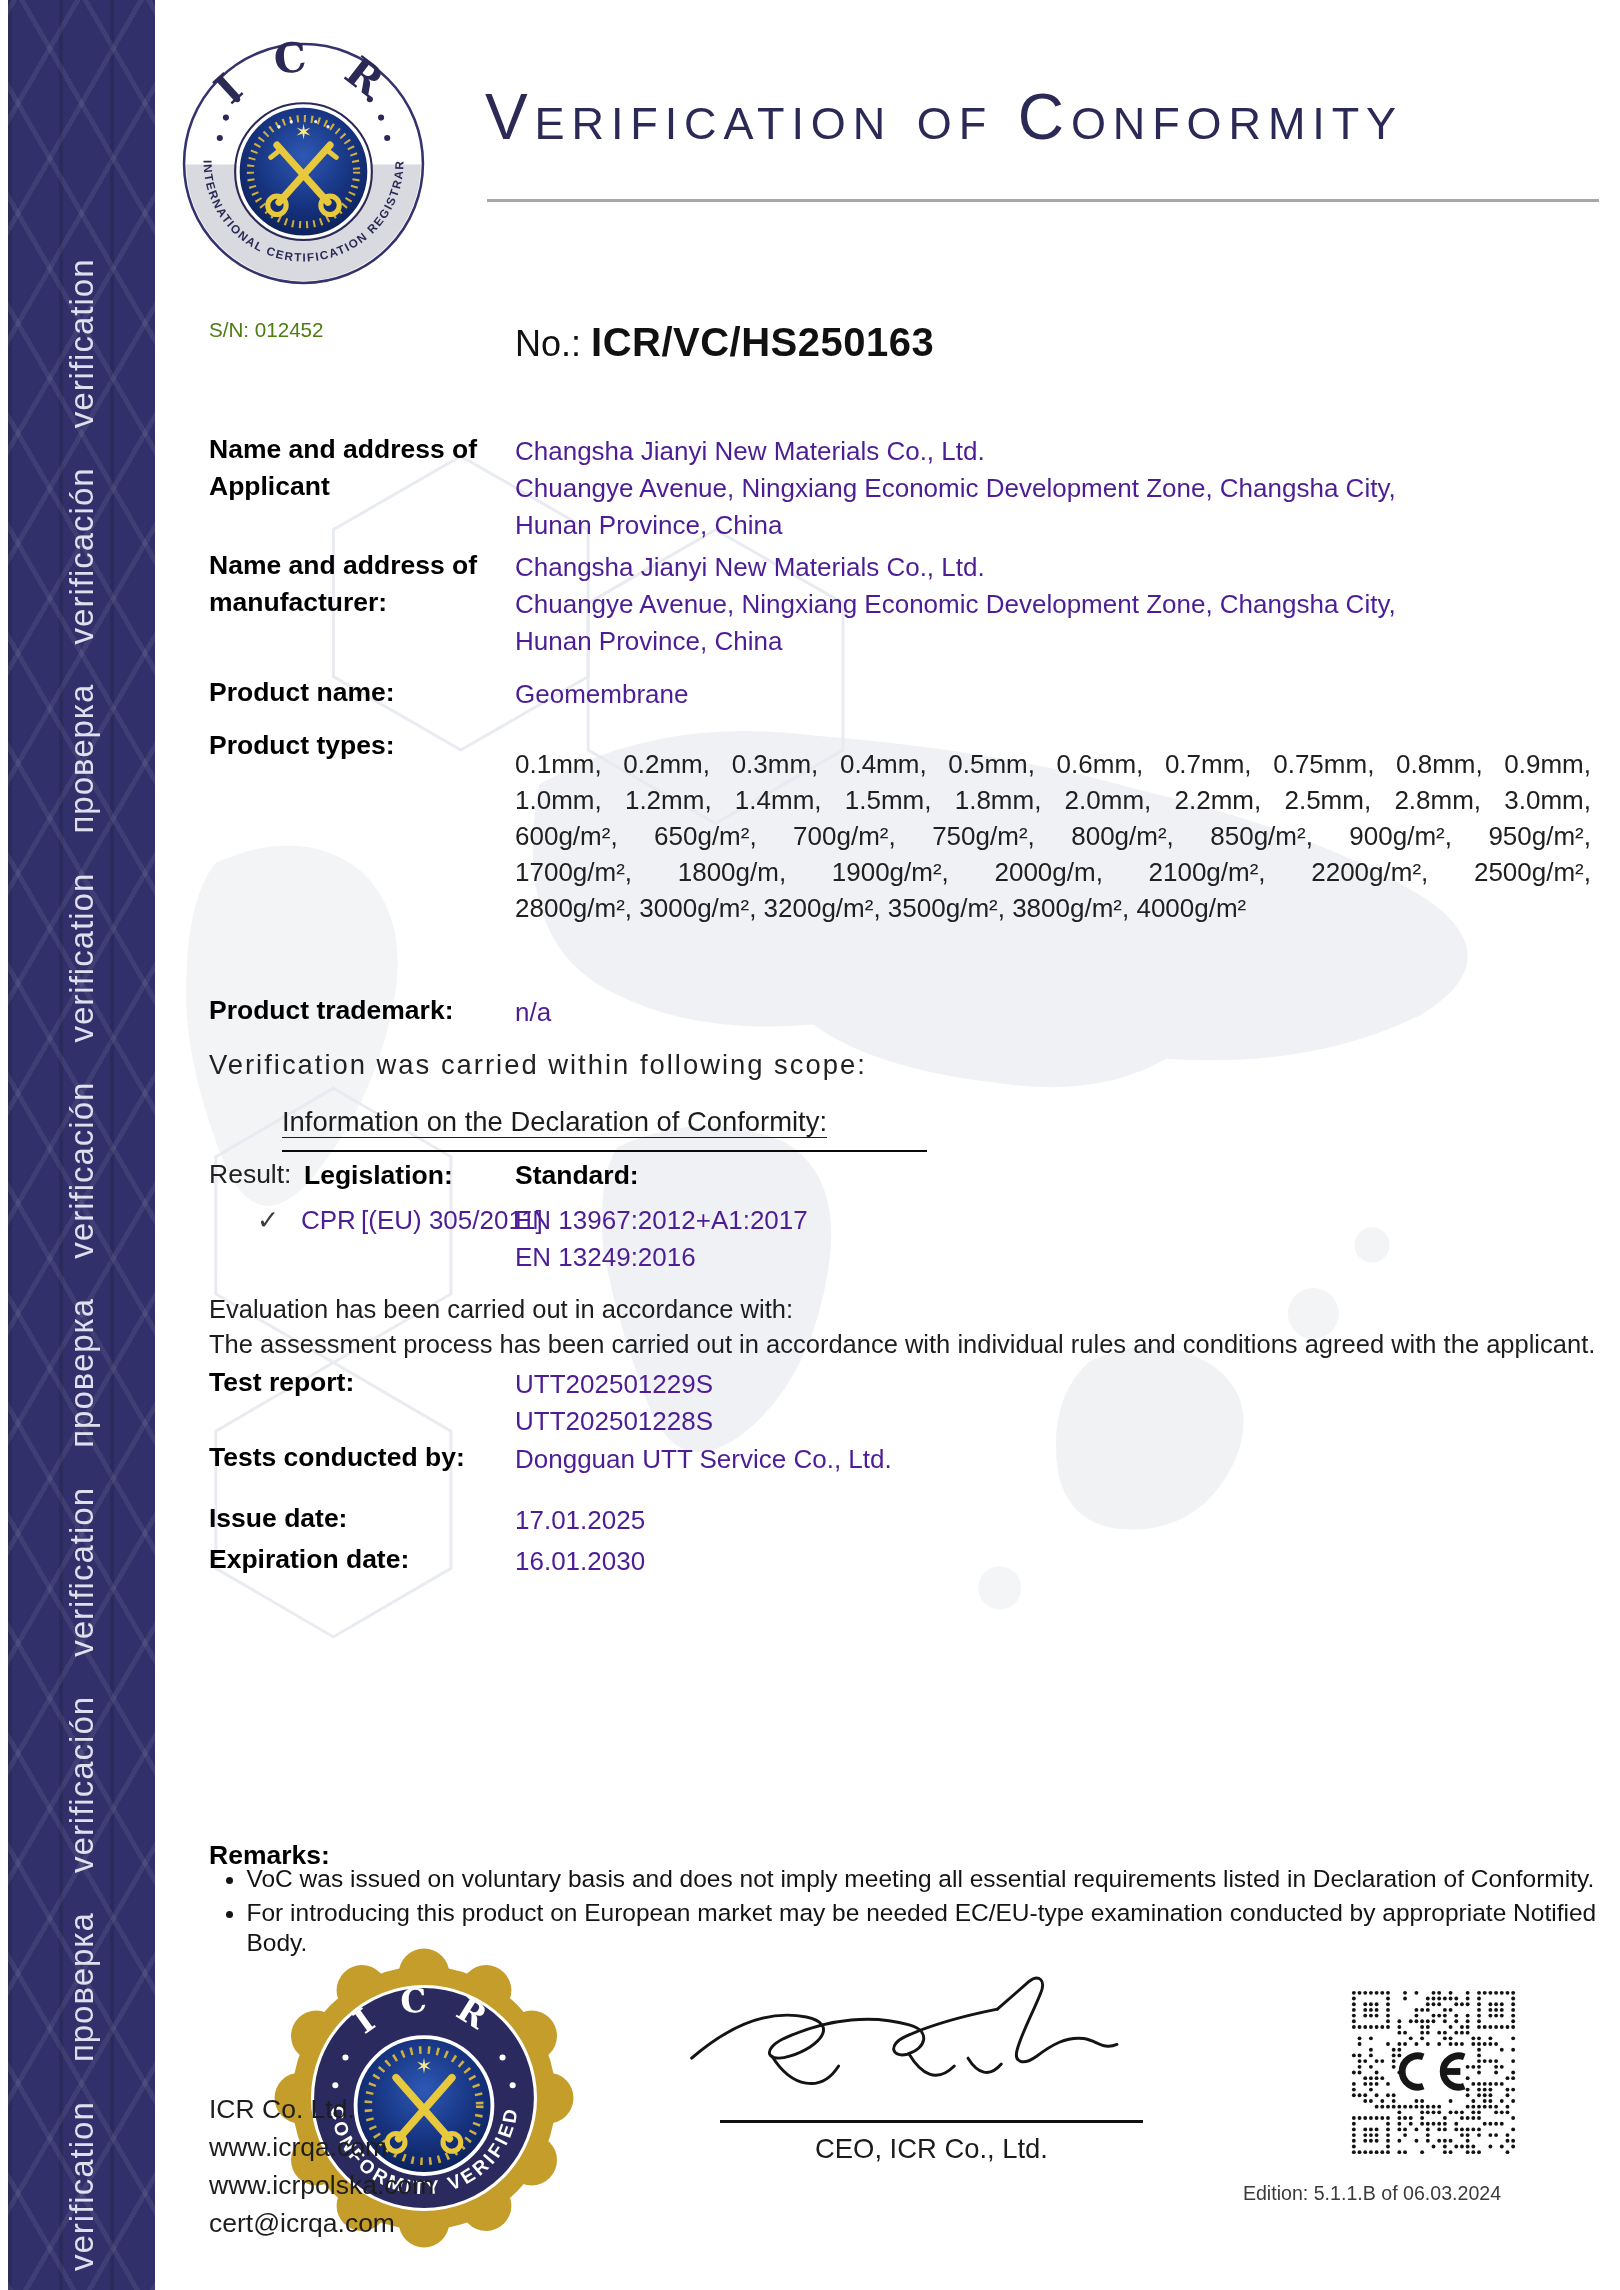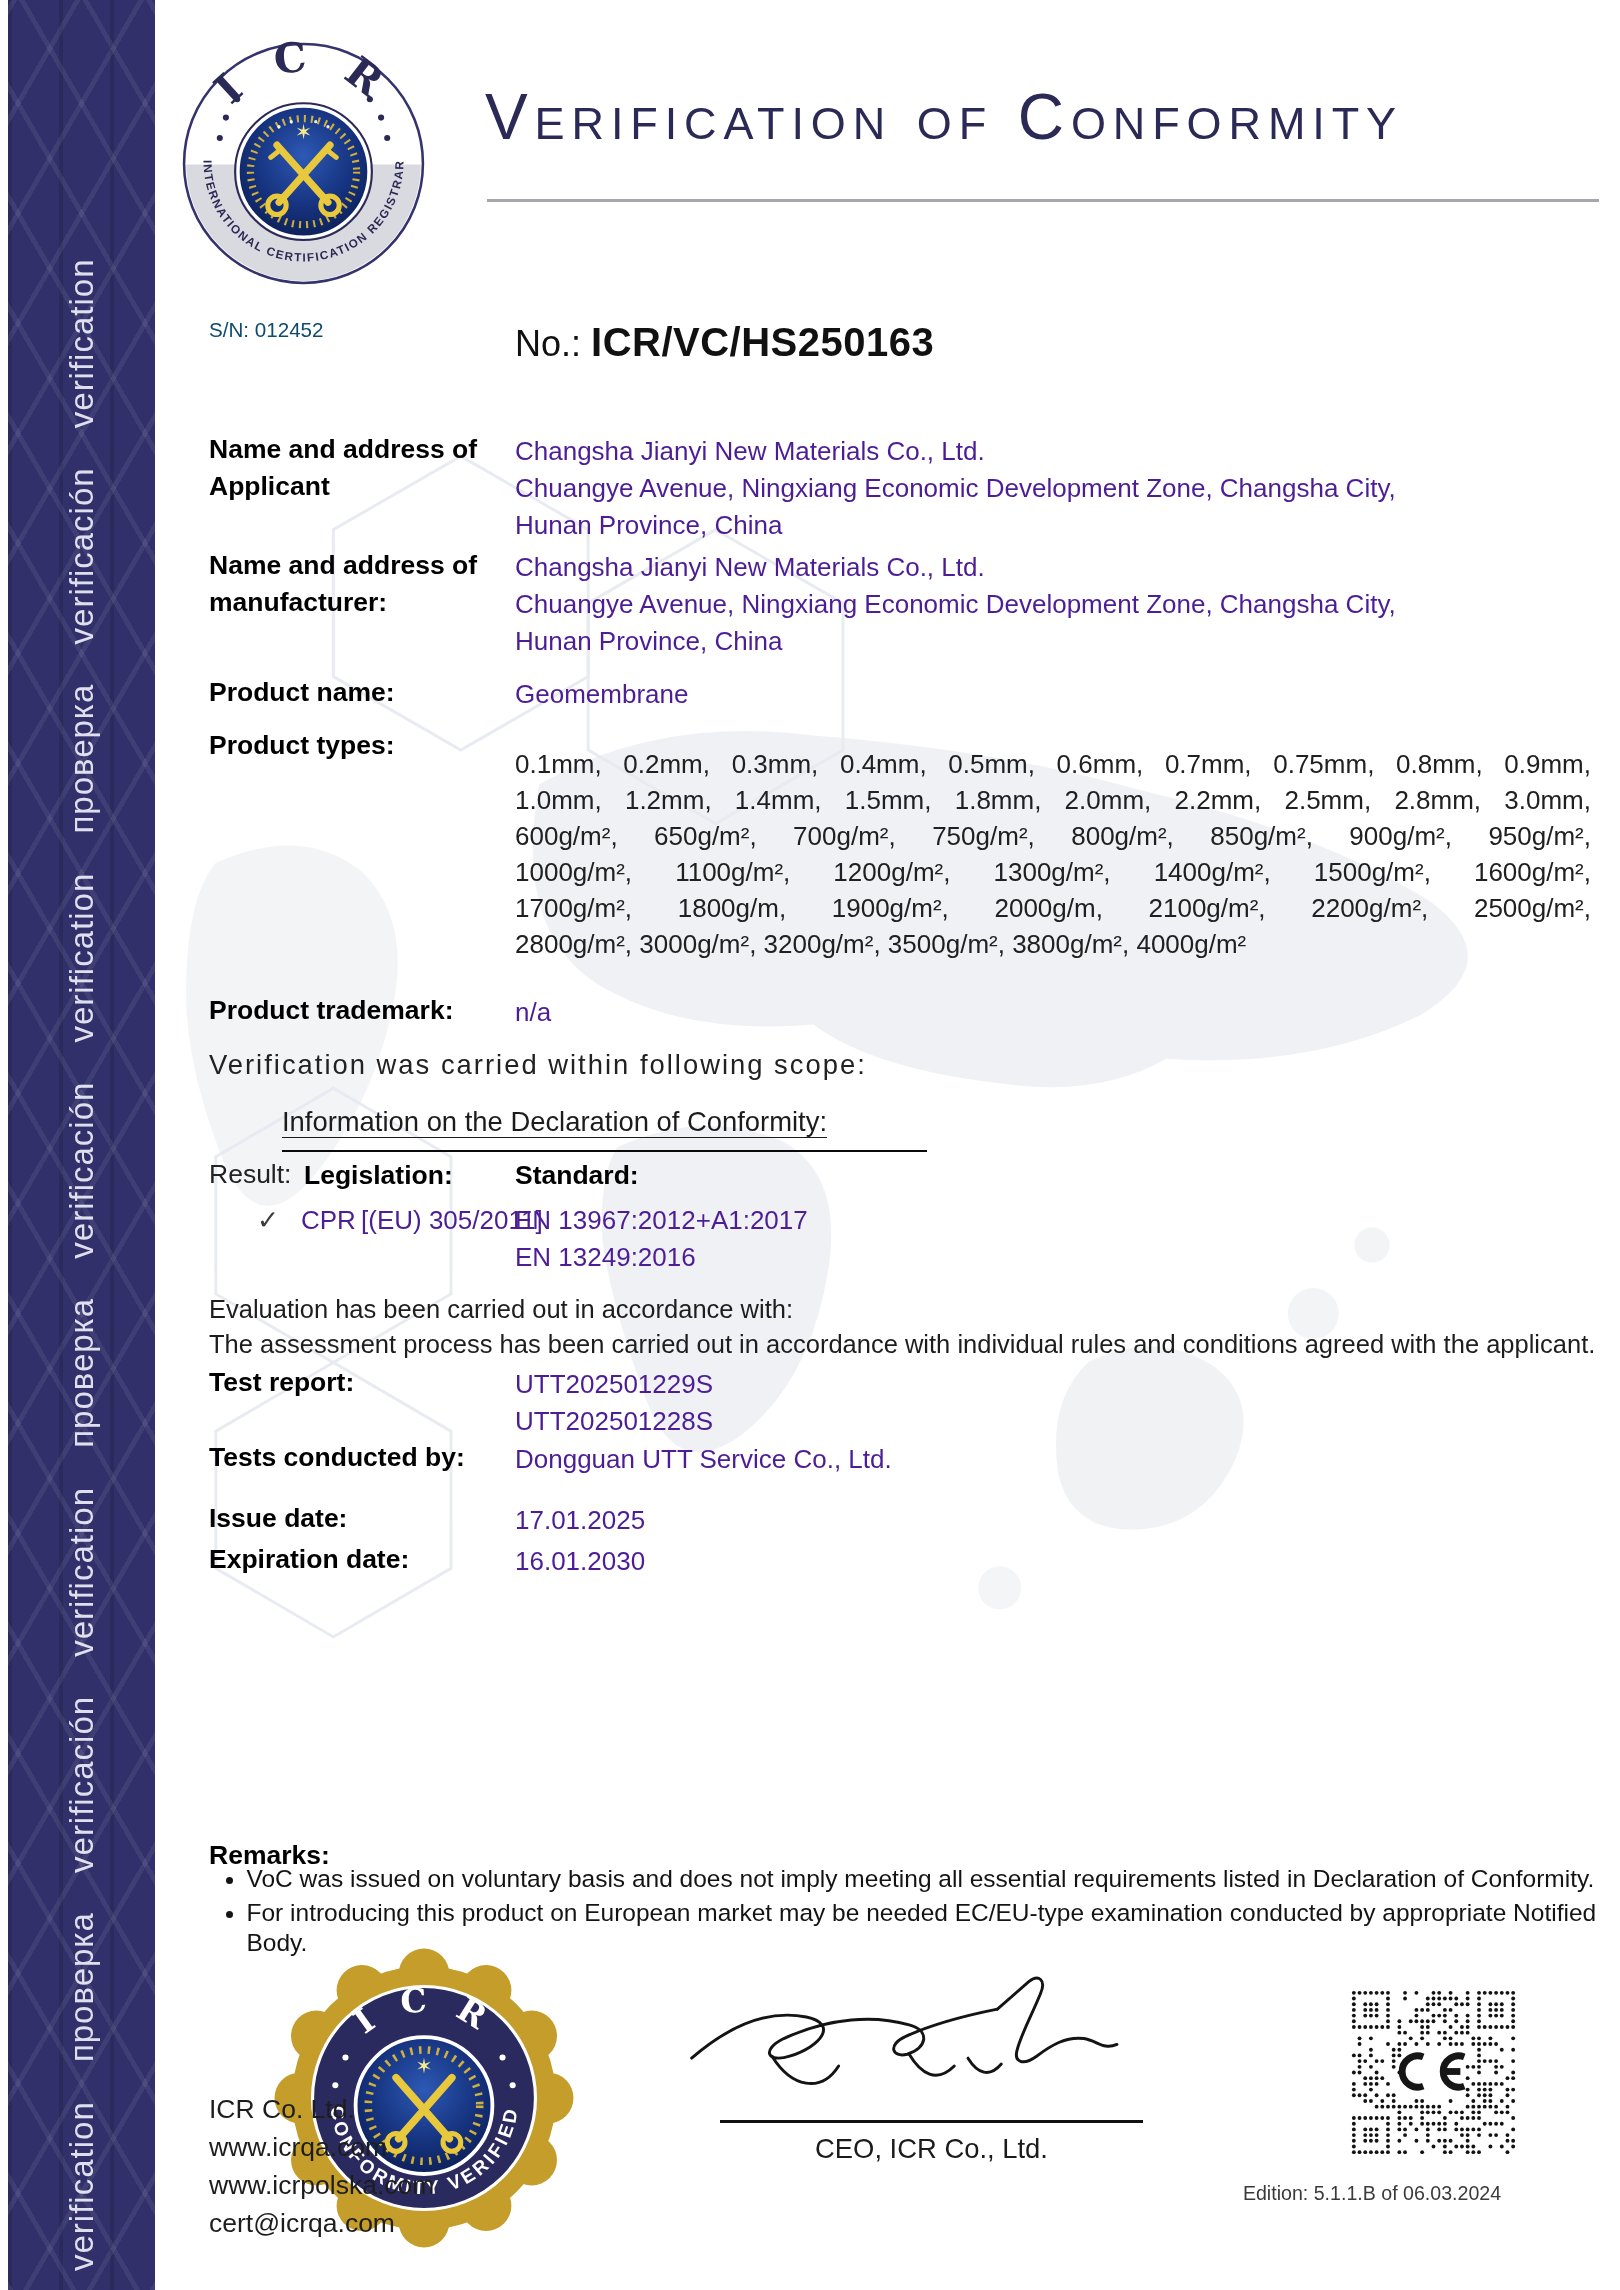--- a/index.html
+++ b/index.html
@@ -25,21 +25,21 @@
   }
   
   .watermark{left:157px;top:0;width:1463px;height:2291px;pointer-events:none;}
   
   .page-title{
     left:485px;top:80px;white-space:nowrap;
     font-variant:small-caps;font-size:64px;letter-spacing:6.9px;color:#2b2a56;
   }
   .title-rule{left:487px;top:199px;width:1112px;height:2.9px;background:#a6a6ab;}
   .logo-seal{left:181px;top:41px;width:245px;height:245px;}
-  .sn{left:209px;top:318px;font-size:20.6px;color:#0c4a6e;}
+  .sn{left:209px;top:318px;font-size:20.6px;color:#4d7c0f;}
   .cert-no{left:515px;top:320px;white-space:nowrap;font-size:36px;color:#111;}
   .cert-no b{font-size:40px;font-weight:700;letter-spacing:0.5px;}
   
   .lab{font-weight:700;color:#000;font-size:26.5px;line-height:37px;}
   .val{color:#4c1d95;font-size:26px;line-height:37px;}
   .jwrap{width:1076px;margin-top:19px;}
   .jline{text-align:justify;text-align-last:justify;font-size:26px;line-height:36px;color:#202020;}
   .jlast{text-align-last:left;}
   .scope{left:209px;top:1049px;font-size:27.4px;letter-spacing:2px;color:#222;}
   .decl-head{
@@ -165,21 +165,20 @@
 </div>
 
 <div class="abs lab" style="left:209px;top:674px;">Product name:</div>
 <div class="abs val" style="left:515px;top:676px;">Geomembrane</div>
 
 <div class="abs lab" style="left:209px;top:727px;">Product types:</div>
 <div class="abs jwrap" style="left:515px;top:727px;">
   <div class="jline">0.1mm, 0.2mm, 0.3mm, 0.4mm, 0.5mm, 0.6mm, 0.7mm, 0.75mm, 0.8mm, 0.9mm,</div>
   <div class="jline">1.0mm, 1.2mm, 1.4mm, 1.5mm, 1.8mm, 2.0mm, 2.2mm, 2.5mm, 2.8mm, 3.0mm,</div>
   <div class="jline">600g/m², 650g/m², 700g/m², 750g/m², 800g/m², 850g/m², 900g/m², 950g/m²,</div>
-  <div class="jline">1000g/m², 1100g/m², 1200g/m², 1300g/m², 1400g/m², 1500g/m², 1600g/m²,</div>
   <div class="jline">1700g/m², 1800g/m, 1900g/m², 2000g/m, 2100g/m², 2200g/m², 2500g/m²,</div>
   <div class="jline jlast">2800g/m², 3000g/m², 3200g/m², 3500g/m², 3800g/m², 4000g/m²</div>
 </div>
 
 <div class="abs lab" style="left:209px;top:992px;">Product trademark:</div>
 <div class="abs val" style="left:515px;top:994px;">n/a</div>
 
 <div class="abs scope">Verification was carried within following scope:</div>
 
 <div class="abs decl-head">Information on the Declaration of Conformity:</div>

